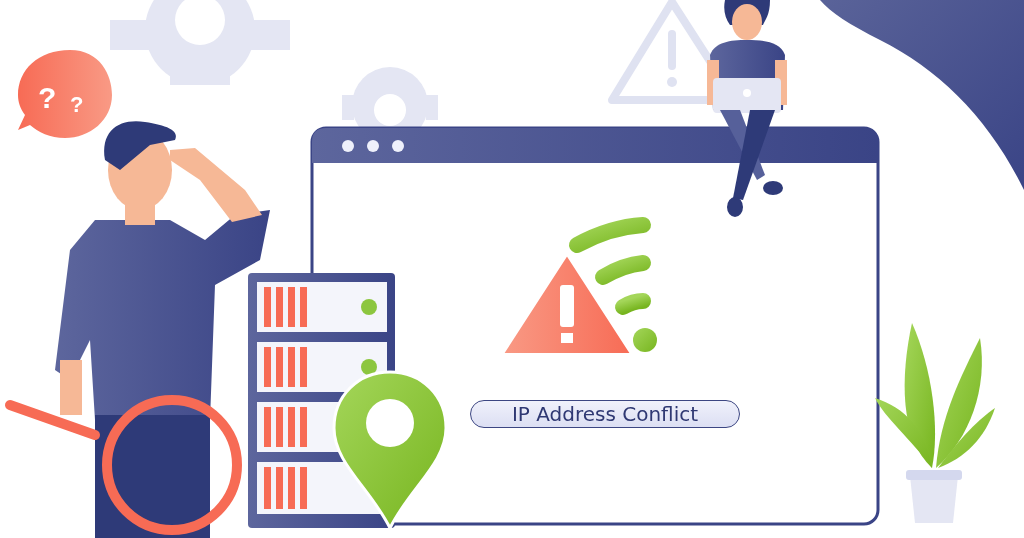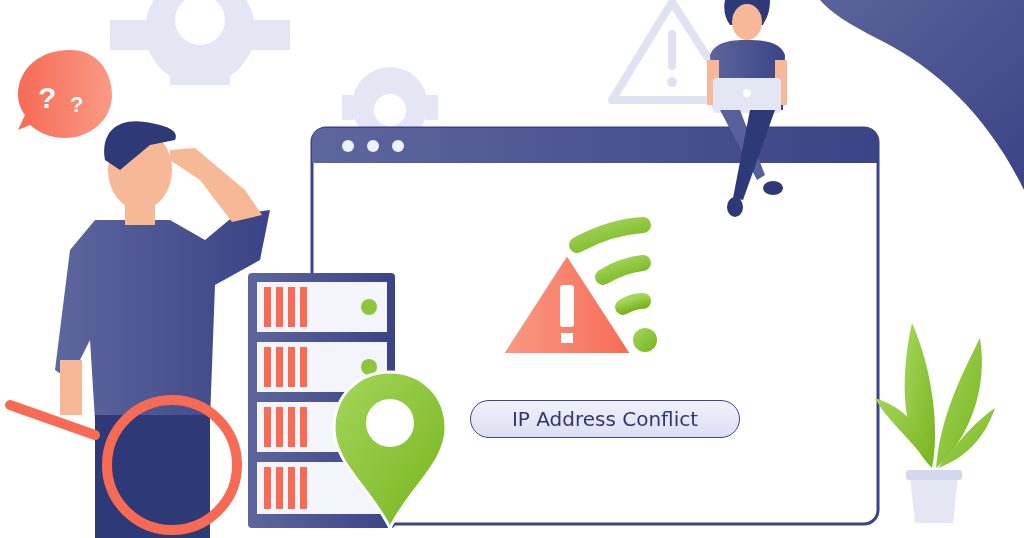--- a/index.html
+++ b/index.html
@@ -1,19 +1,19 @@
 <!DOCTYPE html>
 <html><head>
 <meta charset="utf-8">
 <style>
   html,body{margin:0;padding:0;background:#ffffff;}
   body{width:1024px;height:538px;position:relative;overflow:hidden;font-family:"DejaVu Sans","Liberation Sans",sans-serif;}
   .abs{position:absolute;}
   svg{display:block;}
-  .pill{position:absolute;left:470px;top:400px;width:270px;height:38px;border:1.5px solid #3c4682;border-radius:20px;
+  .pill{position:absolute;left:470px;top:400px;width:270px;height:28px;border:1.5px solid #3c4682;border-radius:20px;
         background:linear-gradient(180deg,#f0f1fb,#dcdff3);box-sizing:border-box;display:flex;align-items:center;justify-content:center;
         color:#2f3873;font-size:20px;font-weight:500;}
 </style>
 </head>
 <body>
 
 <svg class="abs" style="left:0;top:0" width="1024" height="538">
   <defs>
     <linearGradient id="swg" x1="0" y1="0" x2="1" y2="1">
       <stop offset="0" stop-color="#5a6399"></stop>

